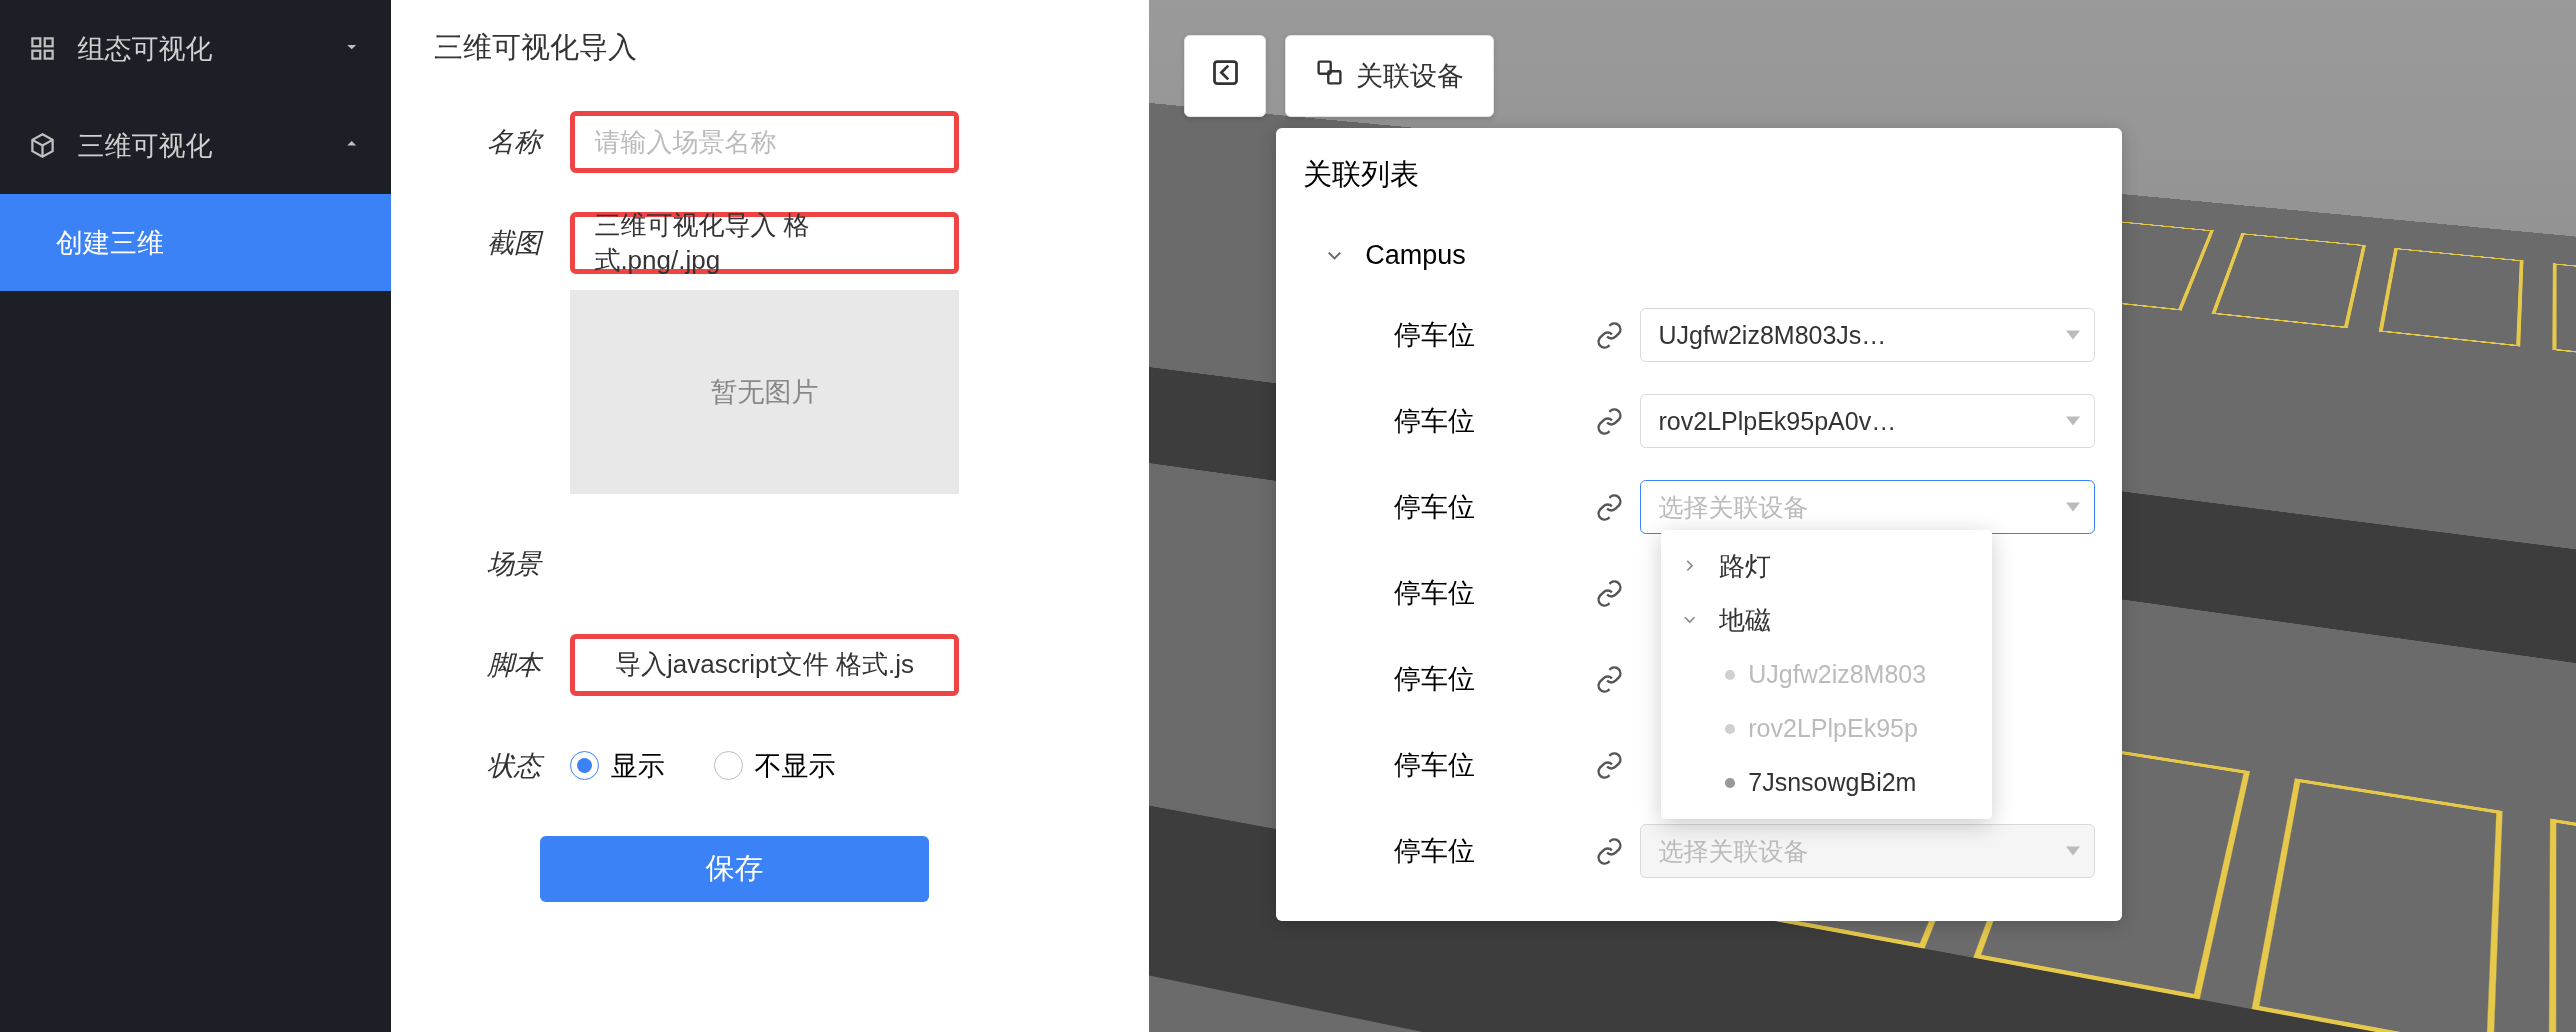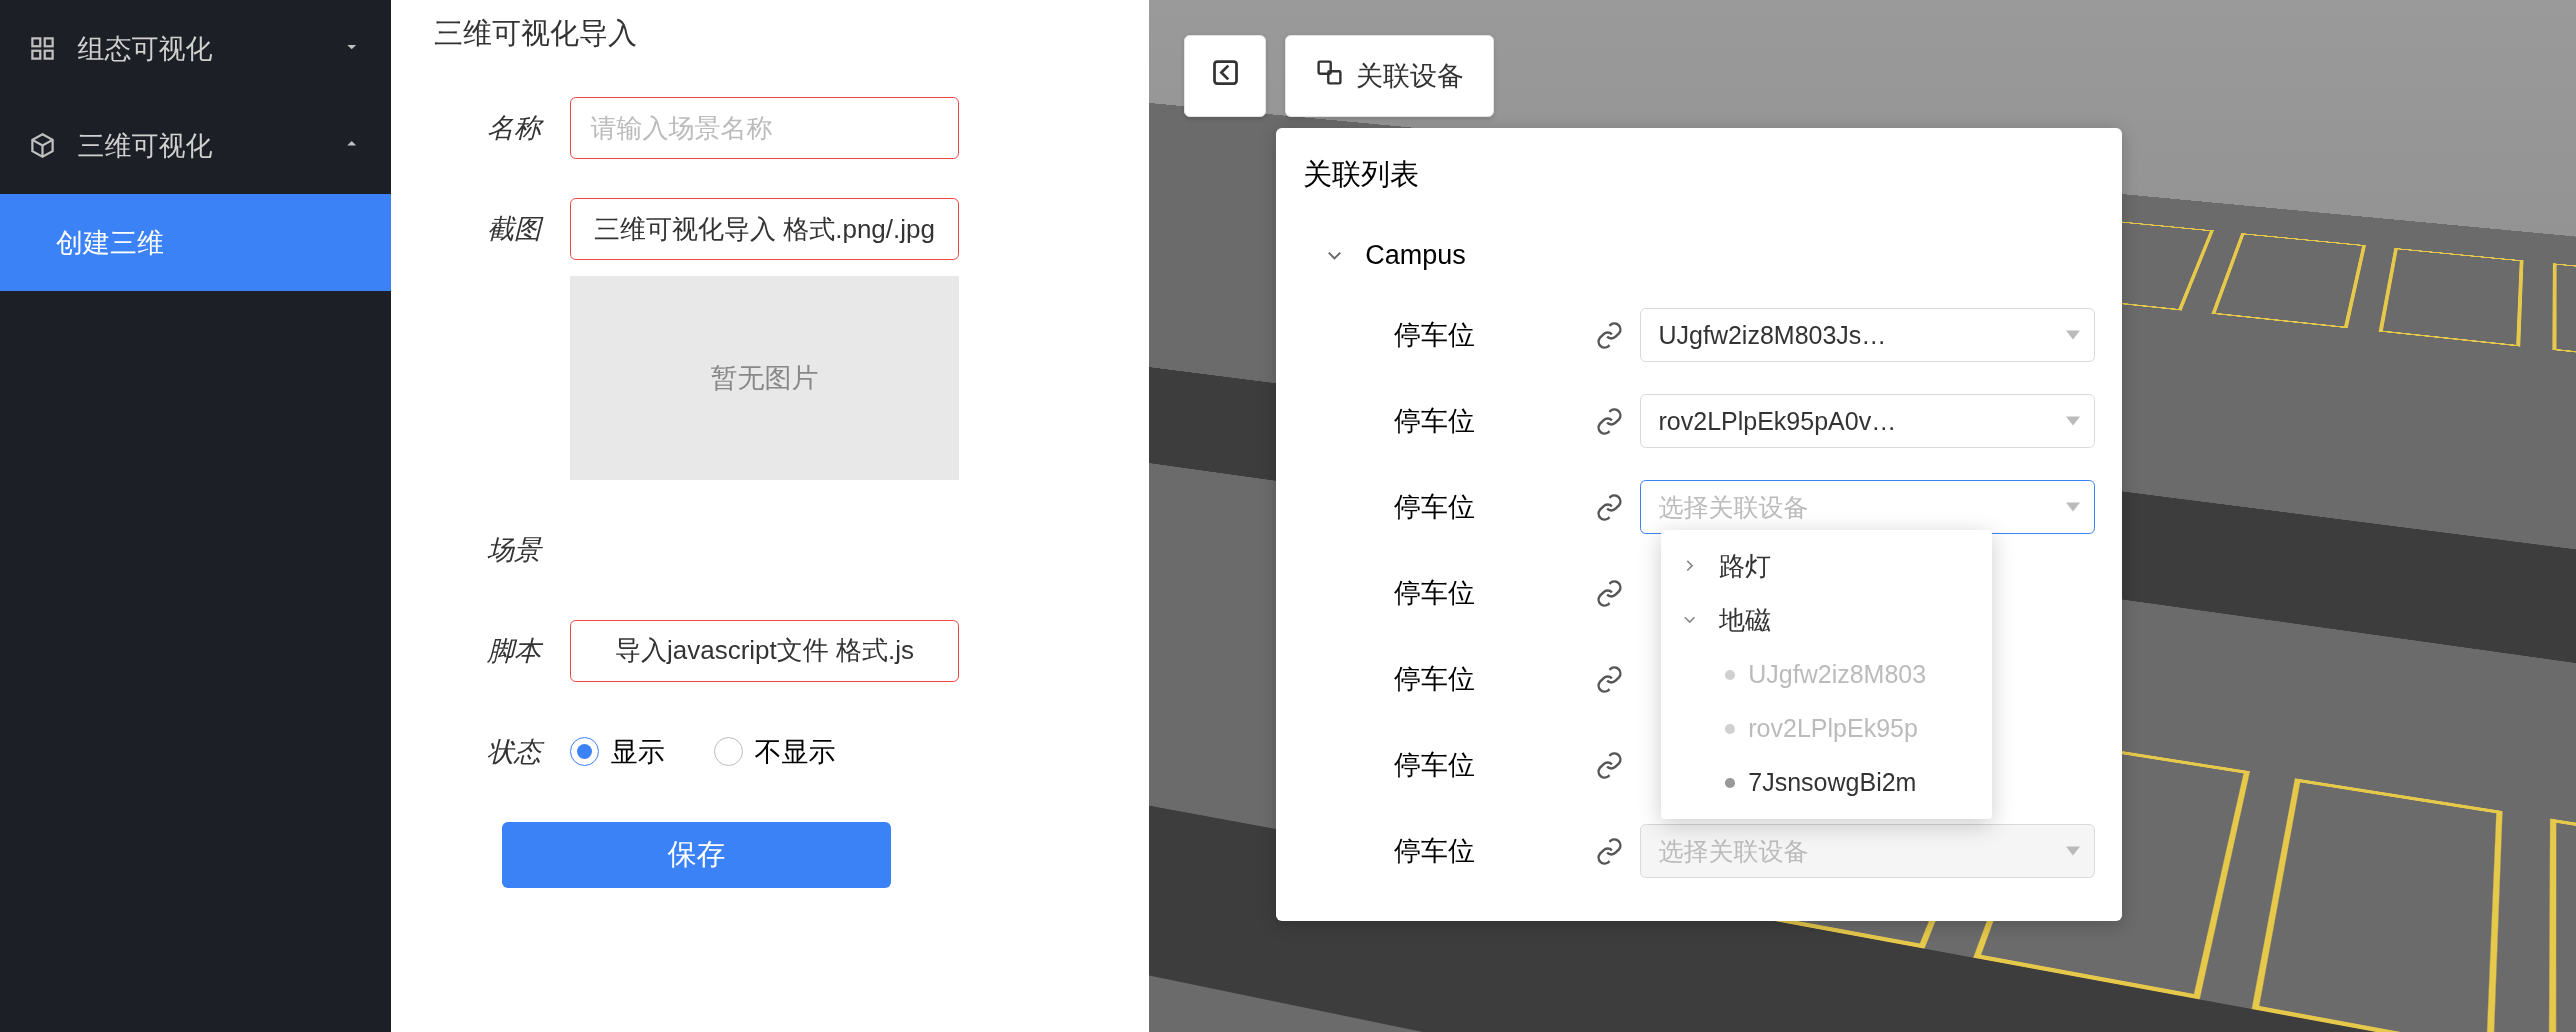--- a/index.html
+++ b/index.html
@@ -38,21 +38,21 @@
   align-items: center;
   font-size: 27px;
   cursor: pointer;
 }
 .sub-item.active { background: #3b82f6; color: #fff; }
 
 
 .form-panel {
   width: 758px;
   background: #fff;
-  padding: 14px 43px 39px 43px;
+  padding: 28px 43px 39px 43px;
   flex-shrink: 0;
   position: relative;
 }
 .form-title { font-size: 29px; color: #333; margin-bottom: 43px; }
 .form-row {
   display: flex;
   align-items: flex-start;
   margin-bottom: 39px;
 }
 .form-label {
@@ -61,21 +61,21 @@
   padding-right: 29px;
   font-size: 27px;
   color: #333;
   line-height: 62px;
   font-style: italic;
 }
 .form-field { flex: 1; }
 .text-input, .upload-btn {
   width: 389px;
   height: 62px;
-  border: 1px solid #ef4444;
+  border: 5px solid #ef4444;
   border-radius: 5.8px;
   padding: 0 19.4px;
   font-size: 26px;
   color: #333;
   background: #fff;
   display: flex;
   align-items: center;
   justify-content: center;
 }
 .text-input { justify-content: flex-start; }
@@ -98,21 +98,21 @@
 .radio-circle {
   width: 29px; height: 29px; border-radius: 50%;
   border: 1.9px solid #bbb; display: flex; align-items: center; justify-content: center;
 }
 .radio.checked .radio-circle { border-color: #3b82f6; }
 .radio.checked .radio-circle::after { content: ""; width: 15.6px; height: 15.6px; background: #3b82f6; border-radius: 50%; }
 .save-btn {
   width: 389px; height: 66px;
   background: #3b82f6; color: #fff; border: none;
   border-radius: 5.8px; font-size: 29px; cursor: pointer;
-  margin-left: 68px;
+  margin-left: 106px;
 }
 
 
 .viewport {
   flex: 1;
   position: relative;
   background: linear-gradient(180deg, #9a9a9a 0%, #888 60%, #7a7a7a 100%);
   overflow: hidden;
 }
 

